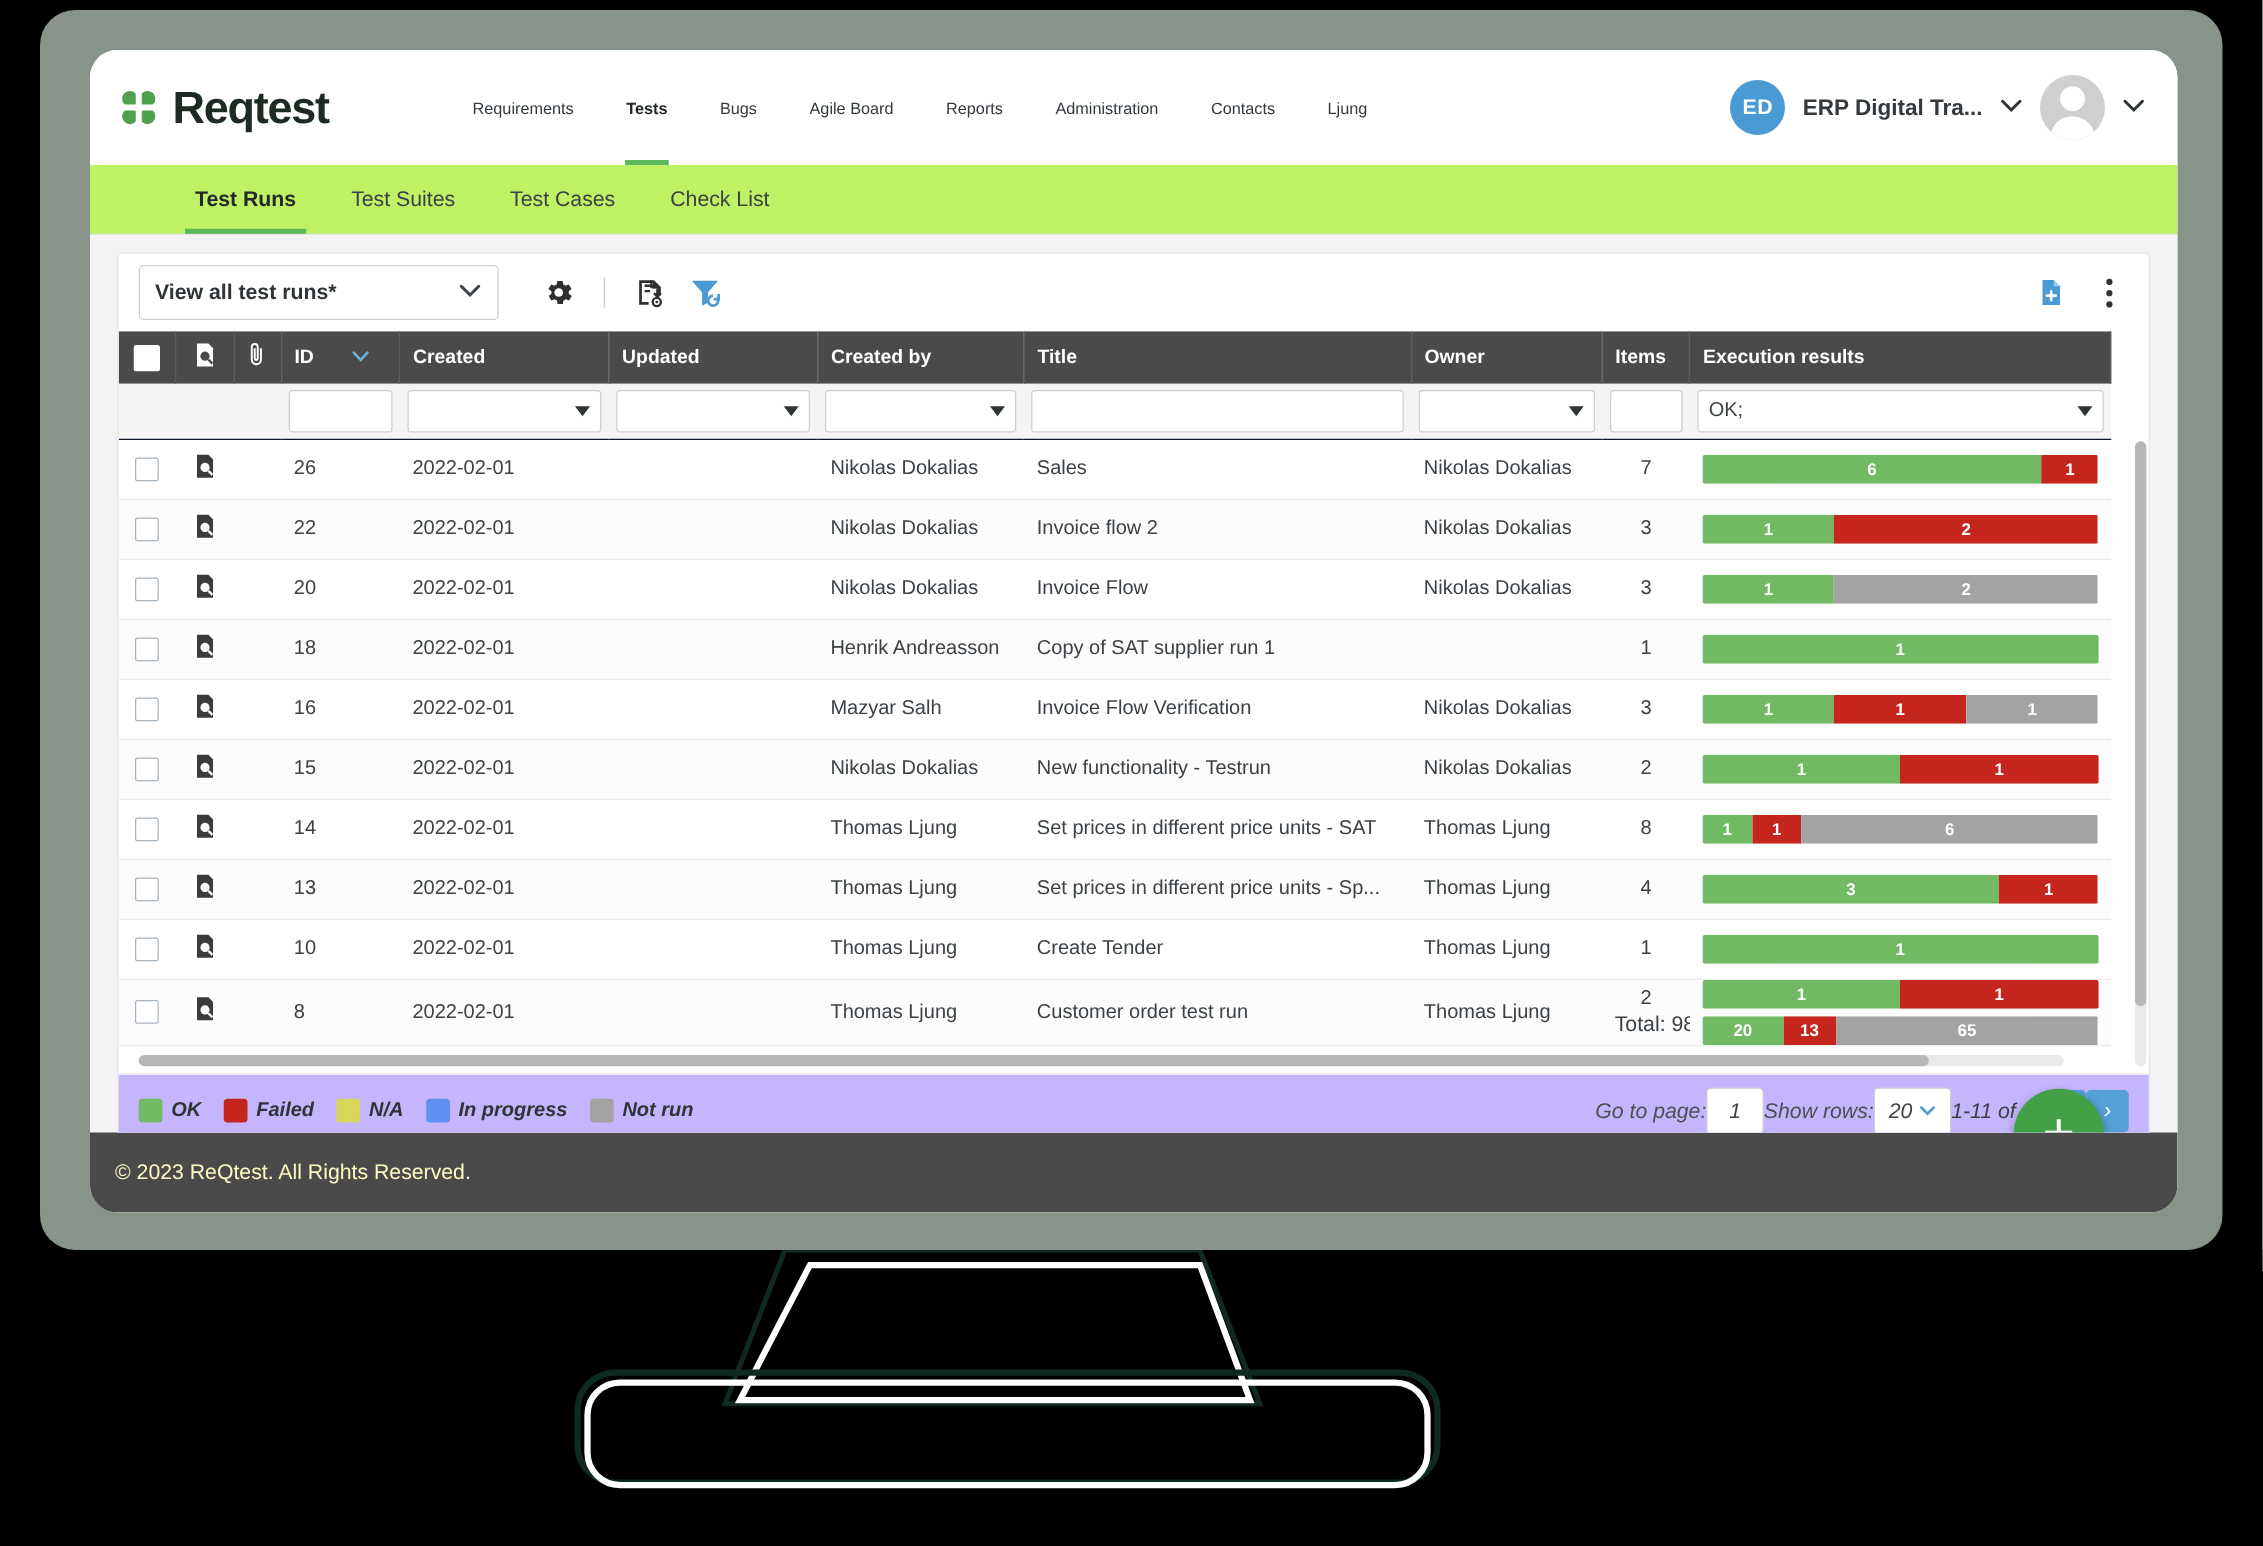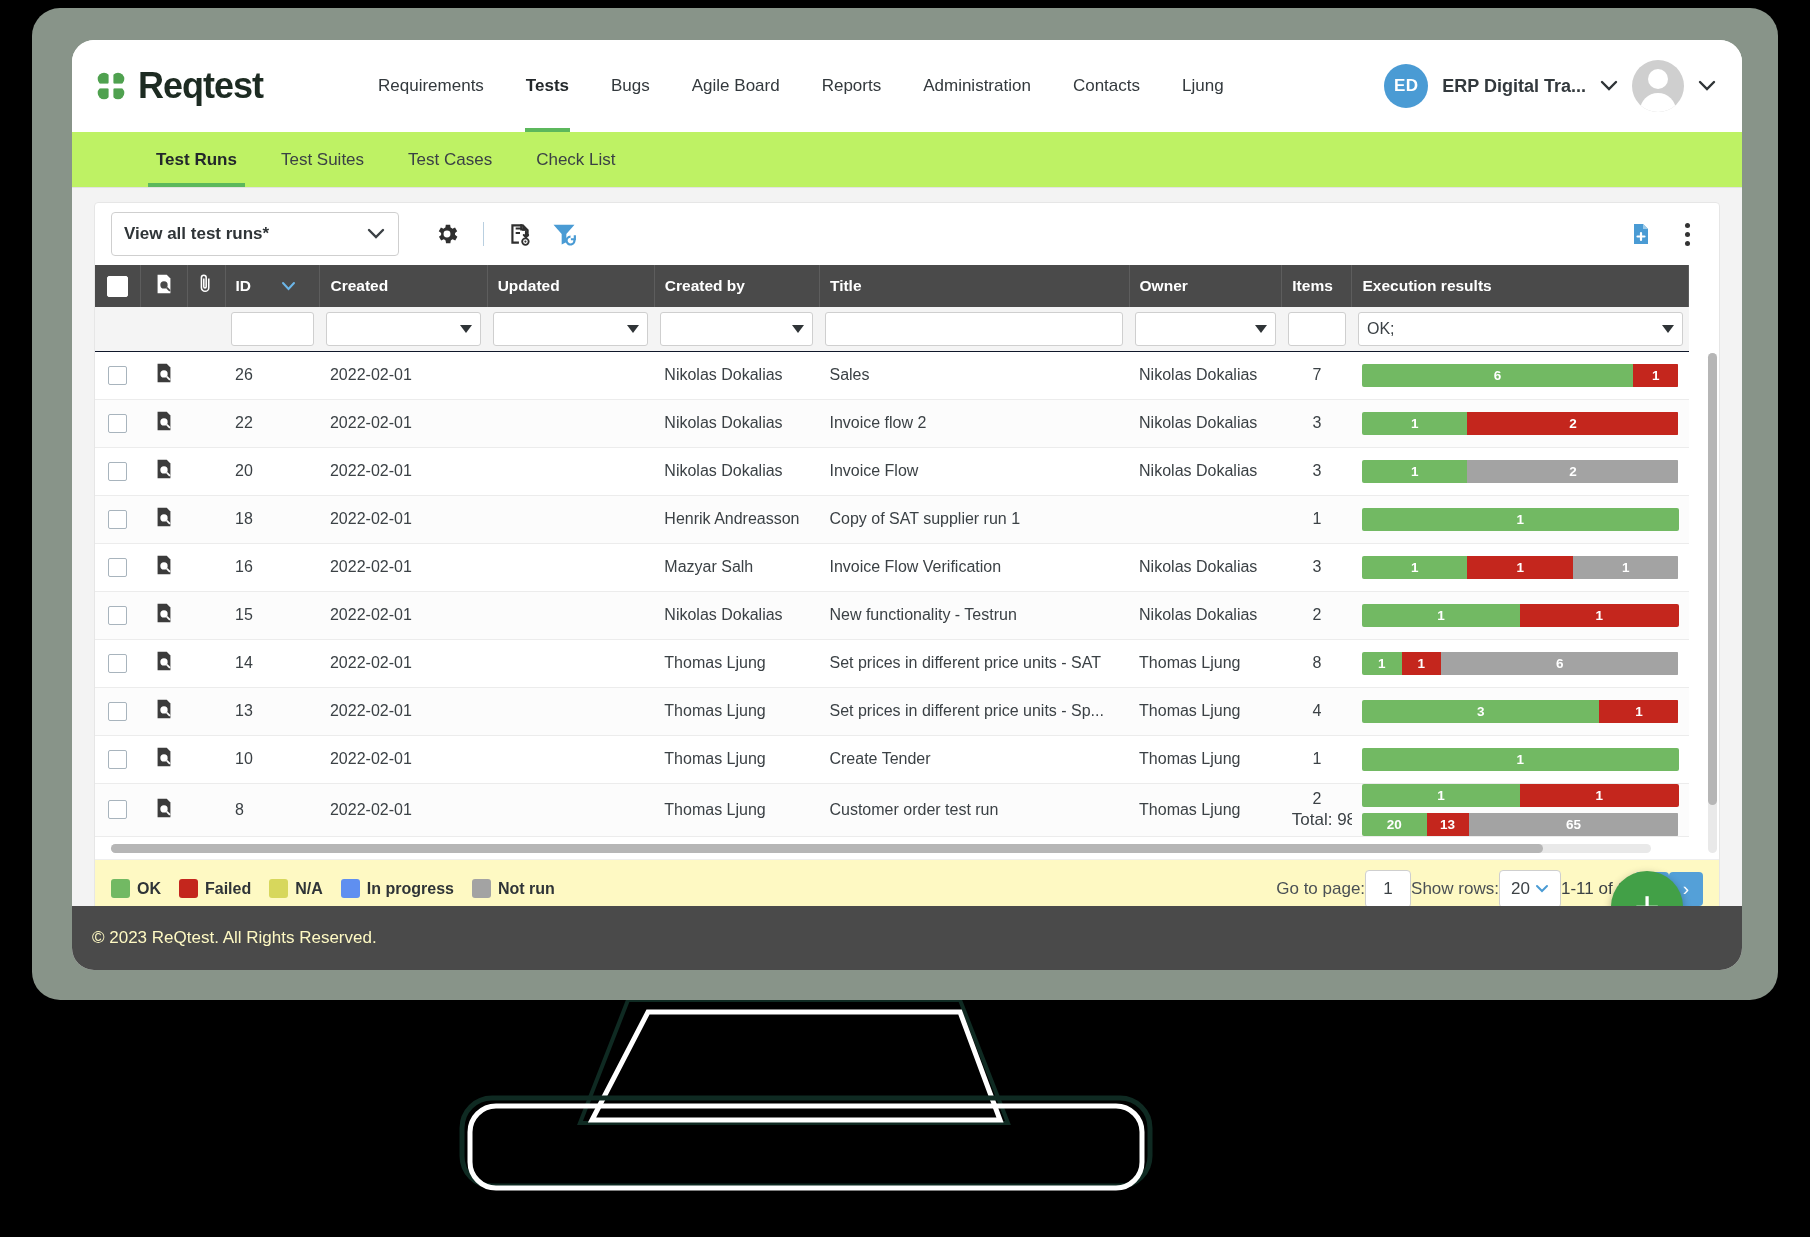--- a/index.html
+++ b/index.html
@@ -32,21 +32,21 @@
   .topnav{
     height:92px; background:#fff; display:flex; align-items:center;
     padding:0 26px 0 22px; flex:none; position:relative;
   }
   .logo{ display:flex; align-items:center; gap:10px; margin-left:0px; }
   .logo-mark{ width:34px; height:34px; position:relative; }
   .logo-text{ font-size:36px; font-weight:bold; color:#1d2b22; letter-spacing:-1px; }
 
   .nav-items{ display:flex; align-items:flex-end; gap:0; margin-left:94px; height:92px; }
   .nav-item{
-    font-size:17px; color:#33393d; padding:16px 21px; height:92px;
+    font-size:13px; color:#33393d; padding:16px 21px; height:92px;
     display:flex; align-items:center; cursor:pointer; position:relative;
   }
   .nav-item.active{ font-weight:bold; color:#23282b; }
   .nav-item.active:after{
     content:""; position:absolute; left:20px; right:20px; bottom:0; height:4px;
     background:#5cb85c;
   }
 
   .topright{ margin-left:auto; display:flex; align-items:center; gap:14px; }
   .org-badge{
@@ -152,21 +152,21 @@
   .vscroll i{ position:absolute; left:0; top:0; width:9px; height:452px;
     background:#b6b6b6; border-radius:5px; display:block; }
   .hscroll{ position:absolute; left:16px; bottom:6px; height:9px; width:1540px;
     background:#e9e9e9; border-radius:5px; }
   .hscroll i{ position:absolute; left:0; top:0; height:9px; width:1432px;
     background:#b6b6b6; border-radius:5px; display:block; }
 
   
   .cardfoot{
     height:58px; display:flex; align-items:center; padding:0 16px; flex:none;
-    border-top:1px solid #efefef; background:#fef9c3;
+    border-top:1px solid #efefef; background:#c4b5fd;font-style:italic;
   }
   .legend{ display:flex; align-items:center; gap:7px; }
   .lg{ display:flex; align-items:center; gap:7px; margin-right:11px; }
   .sw{ width:19px; height:19px; border-radius:3px; display:block; }
   .lg span{ font-size:16px; font-weight:bold; color:#2f3437; }
 
   .pager{ margin-left:auto; display:flex; align-items:center; gap:0; }
   .pager .plabel{ font-size:17px; color:#4a5055; }
   .pinput{ width:46px; height:38px; border:1px solid #cfcfcf; border-radius:4px;
     text-align:center; font-size:17px; color:#3b4145; line-height:36px; background:#fff; }

